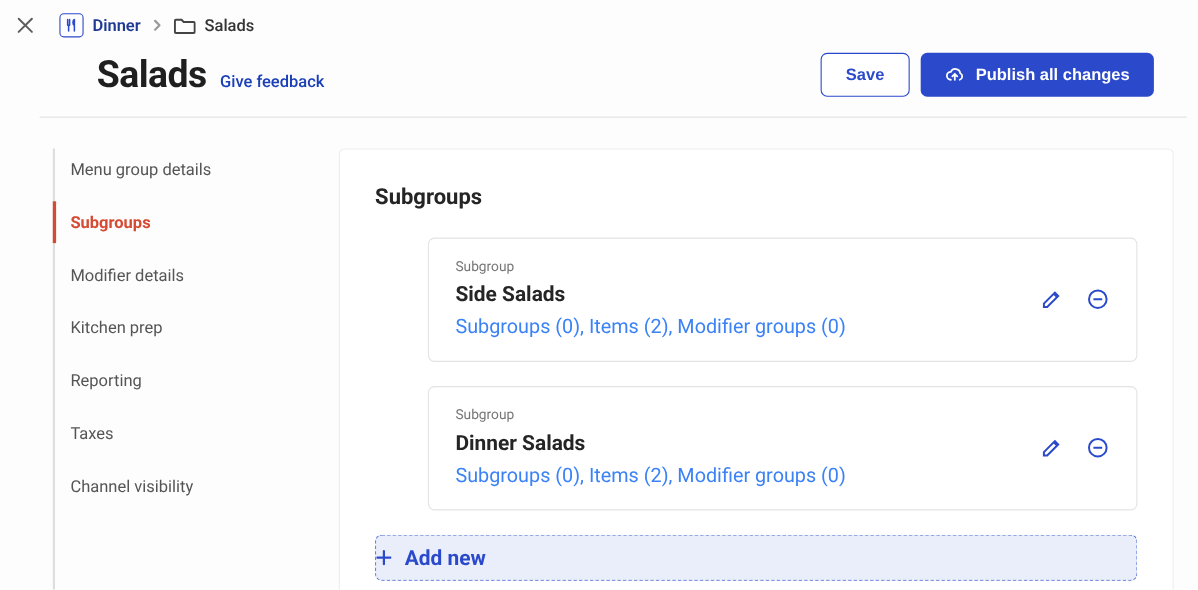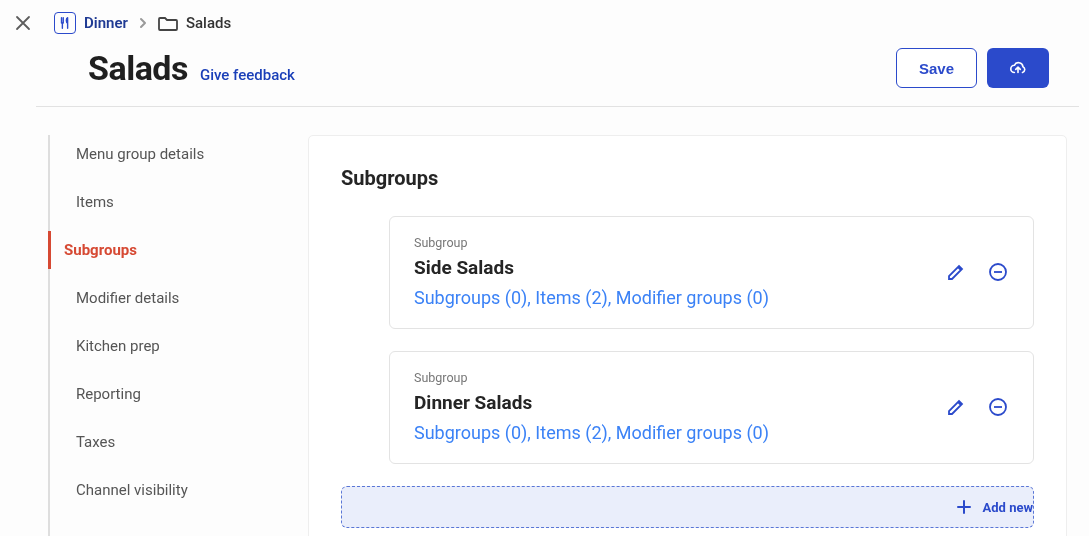--- a/index.html
+++ b/index.html
@@ -58,21 +58,21 @@
     .btn-outline { border: 1.5px solid #2b4acb; color: #2b4acb; background: #fff; }
     .btn-primary { border: none; color: #fff; background: #2b4acb; gap: 10px; }
     .btn-primary svg { stroke:#fff; }
 
     .body-row {
       display:flex; padding: 28px 10px 0 48px; gap: 20px;
     }
 
     .sidenav { width: 240px; display:flex; flex-direction:column; border-left: 2px solid #dedede; }
     .nav-item {
-      padding: 10px 26px; font-size: 15px; color: #555; cursor:pointer;
+      padding: 10px 14px; font-size: 15px; color: #555; cursor:pointer;
       margin-bottom: 10px;
     }
     .nav-item.active { color: #d64933; font-weight: 700; border-left: 3px solid #d64933; margin-left:-2px; padding-left: 13px; }
 
     .main-panel {
       flex: 1;
       background: #fff;
       border: 1px solid #eee;
       border-radius: 5px;
       padding: 30px 32px 30px 32px;
@@ -93,22 +93,22 @@
 
     .card-actions { display:flex; gap: 20px; }
     .icon-btn { width:22px; height:22px; cursor:pointer; }
     .icon-btn svg { stroke: #2b4acb; stroke-width: 1.8; fill:none; }
 
     .add-new {
       border: 1.5px dashed #5a76d6;
       background: #eaeefb;
       border-radius: 6px;
       height: 42px;
-      display:flex; align-items:center; justify-content:flex-end; gap: 12px;
-      color: #2b4acb; font-weight: 700; font-size: 13px;
+      display:flex; align-items:center; justify-content:flex-start; gap: 12px;
+      color: #2b4acb; font-weight: 700; font-size: 19px;
       cursor:pointer;
     }
     .add-new svg { stroke: #2b4acb; stroke-width: 2; }
   </style>
 </head>
 <body>
 
 <div class="top-bar">
   <svg class="close-x" viewBox="0 0 18 18" fill="none">
     <path d="M3 3 L15 15 M15 3 L3 15" stroke-linecap="round"></path>
@@ -140,28 +140,28 @@
     <h1 class="page-title">Salads</h1>
     <a class="feedback-link">Give feedback</a>
   </div>
   <div class="header-actions">
     <button class="btn btn-outline">Save</button>
     <button class="btn btn-primary">
       <svg width="18" height="18" viewBox="0 0 20 20" fill="none" stroke-width="1.8" stroke-linecap="round" stroke-linejoin="round">
         <path d="M6 15 a4 4 0 0 1 0 -8 a5 5 0 0 1 9.5 1.5 A3.5 3.5 0 0 1 15 15"></path>
         <path d="M10 15 V9 M7.5 11.5 L10 9 L12.5 11.5"></path>
       </svg>
+      <span>Publish all changes</span>
     </button>
   </div>
 </div>
 
 <div class="body-row">
   <nav class="sidenav">
     <div class="nav-item">Menu group details</div>
-    <div class="nav-item">Items</div>
     <div class="nav-item active">Subgroups</div>
     <div class="nav-item">Modifier details</div>
     <div class="nav-item">Kitchen prep</div>
     <div class="nav-item">Reporting</div>
     <div class="nav-item">Taxes</div>
     <div class="nav-item">Channel visibility</div>
   </nav>
 
   <section class="main-panel">
     <h2 class="panel-title">Subgroups</h2>

